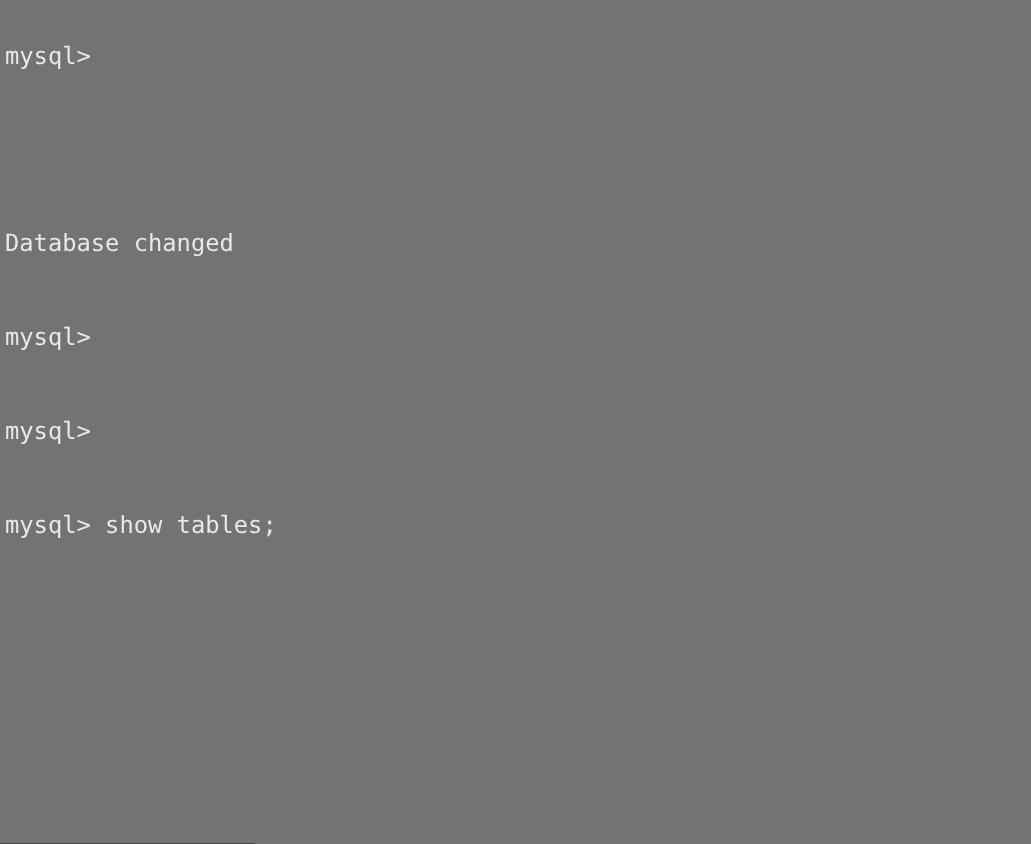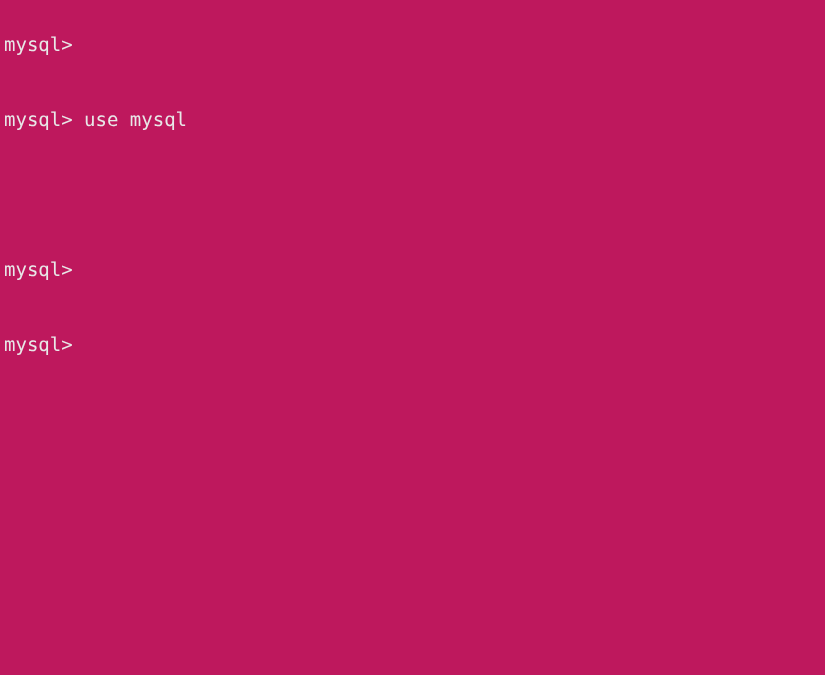--- a/index.html
+++ b/index.html
@@ -5,21 +5,21 @@
 <style>
   html, body {
     margin: 0;
     padding: 0;
     background: #000000;
   }
   #terminal {
     position: relative;
     width: 825px;
     height: 675px;
-    background: #be185d;
+    background: #737373;
     overflow: hidden;
     font-family: "DejaVu Sans Mono", "Liberation Mono", monospace;
     font-size: 19px;
     line-height: 25px;
     letter-spacing: 0;
   }
   #screen {
     position: absolute;
     left: 4px;
     top: -17px;
@@ -42,24 +42,25 @@
   .line.blank {
     height: 25px;
   }
 </style>
 </head>
 <body>
 
 <div id="terminal">
   <div id="screen">
     <div class="line">mysql&gt;</div>
-    <div class="line">mysql&gt; use mysql</div>
     <div class="line blank"></div>
+    <div class="line">Database changed</div>
     <div class="line">mysql&gt;</div>
     <div class="line">mysql&gt;</div>
+    <div class="line">mysql&gt; show tables;</div>
     
     
     
     
     
     
     
     
     
     

